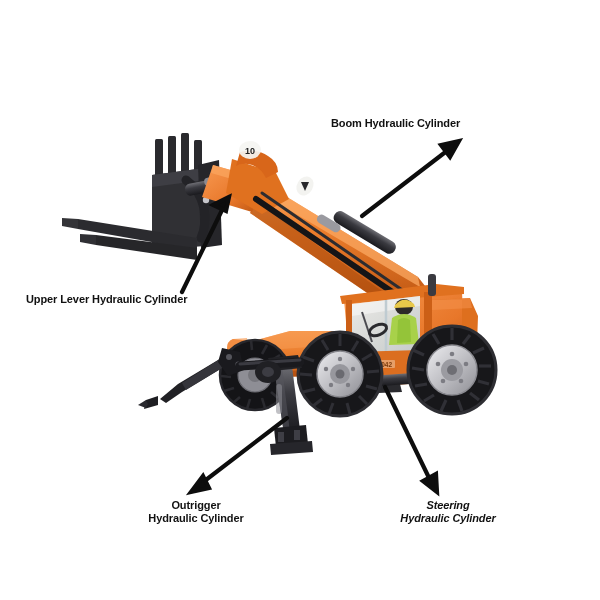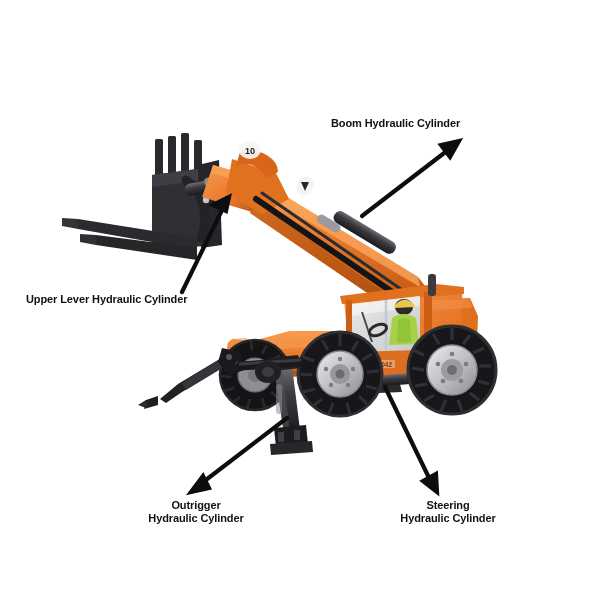--- a/index.html
+++ b/index.html
@@ -20,21 +20,21 @@
     font-size:11px;
     line-height:1.22;
     letter-spacing:-0.1px;
     white-space:pre-line;
     text-align:center;
   }
   .label.left{text-align:left;white-space:nowrap;}
   #label-boom{left:331px;top:117px;white-space:nowrap;}
   #label-upper{left:26px;top:293px;white-space:nowrap;}
   #label-outrigger{left:111px;top:499px;width:170px;text-align:center;}
-  #label-steering{left:358px;top:499px;width:180px;}
+  #label-steering{left:358px;top:499px;width:180px;font-style:italic;}
 </style>
 </head>
 <body>
 
 <div id="stage">
 
   <svg id="machine-layer" viewBox="0 0 600 600" width="600" height="600" xmlns="http://www.w3.org/2000/svg">
     <defs>
       <linearGradient id="orangeG" x1="0" y1="0" x2="0" y2="1">
         <stop offset="0%" stop-color="#F79A50"></stop>

